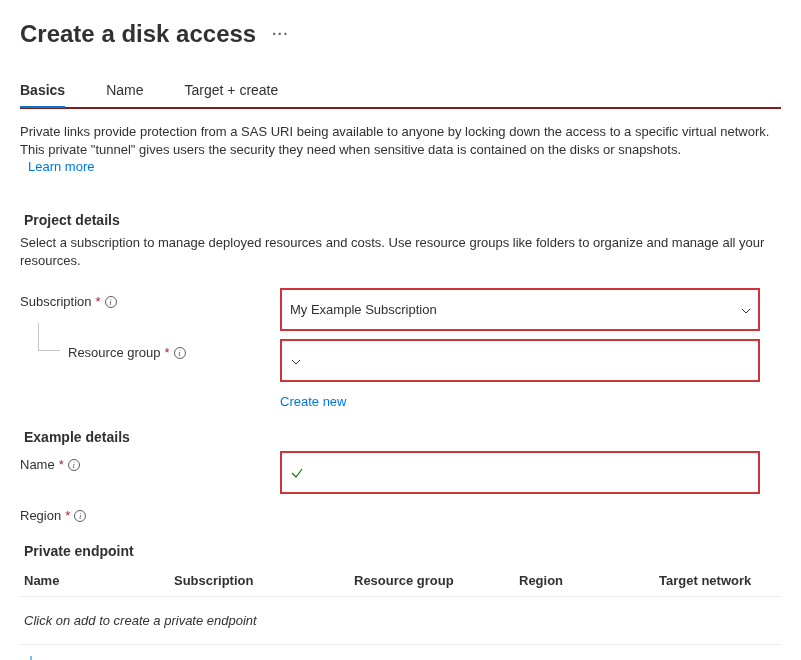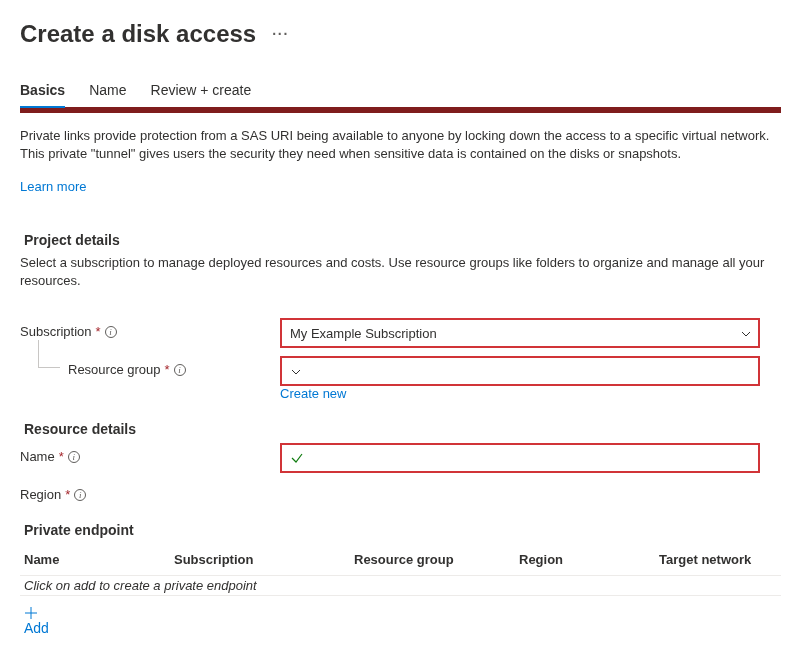--- a/index.html
+++ b/index.html
@@ -16,52 +16,52 @@
     font-size: 24px;
     font-weight: 600;
     margin: 0 0 28px 0;
     display: flex;
     align-items: center;
     gap: 16px;
   }
   .more-dots { color: #605e5c; font-size: 14px; letter-spacing: 1px; cursor: pointer; }
   .tabs {
     display: flex;
-    gap: 24px;
-    border-bottom: 6px solid #7f1d1d;
+    gap: 41px;
+    border-bottom: 2px solid #7f1d1d;
     margin-bottom: 14px;
   }
   .tab {
     padding: 6px 0 8px 0;
     font-size: 14px;
     color: #323130;
     cursor: pointer;
     border-bottom: 2px solid transparent;
     margin-bottom: -1px;
   }
   .tab.active { border-bottom-color: #0078d4; font-weight: 600; }
   .description {
     font-size: 13px;
     line-height: 18px;
     color: #323130;
-    margin-bottom: 16px;
+    margin-bottom: 0;
     max-width: 760px;
   }
   .link { color: #0078d4; cursor: pointer; display: inline-block; }
-  .indented-link { margin-bottom: 18px; }
+  .indented-link { margin-left: 8px; margin-bottom: 18px; }
   h2 {
     font-size: 14px;
     font-weight: 600;
     margin: 20px 0 6px 4px;
   }
   .helptext {
     font-size: 13px;
     line-height: 18px;
     color: #323130;
-    margin-bottom: 28px;
+    margin-bottom: 18px;
     max-width: 760px;
   }
   .field-row {
     display: flex;
     align-items: flex-start;
     margin-bottom: 8px;
   }
   .field-row.nested .label-col { padding-left: 48px; position: relative; }
   .tree-connector {
     position: absolute;
@@ -90,60 +90,60 @@
     justify-content: center;
     font-size: 9px;
     color: #605e5c;
     font-style: italic;
     font-family: Georgia, serif;
     cursor: pointer;
   }
   .control-col { flex: 1; max-width: 480px; }
   .select-box {
     width: 100%;
-    height: 30px;
+    height: 43px;
     border: 2px solid #d13438;
     background: #fff;
     display: flex;
     align-items: center;
     padding: 0 8px;
     font-size: 13px;
     cursor: pointer;
     position: relative;
   }
   .select-box .value { flex: 1; }
   .chevron {
     width: 10px; height: 10px; display: inline-block;
   }
   .chevron svg { display: block; }
   .checkmark svg { display: block; }
   .sub-link {
     display: inline-block;
-    margin-top: 0;
+    margin-top: 12px;
     color: #0078d4;
     font-size: 13px;
     cursor: pointer;
   }
   
   .pe-table { width: 100%; margin-top: 6px; }
   .pe-head {
     display: flex;
     padding: 8px 4px;
     font-weight: 600;
     font-size: 13px;
   }
   .pe-col-name { width: 150px; }
   .pe-col-sub { width: 180px; }
   .pe-col-rg { width: 165px; }
   .pe-col-region { width: 140px; }
   .pe-col-target { flex: 1; }
   .pe-empty {
     border-top: 1px solid #edebe9;
     border-bottom: 1px solid #edebe9;
-    padding: 2px 4px;
+    padding: 16px 4px;
     font-style: italic;
     color: #323130;
     font-size: 13px;
   }
   .add-row {
     display: flex;
     align-items: flex-start;
     gap: 0;
     padding: 10px 4px;
     color: #0078d4;
@@ -162,21 +162,21 @@
 
 
 <h1>
   <span>Create a disk access</span>
   <span class="more-dots">···</span>
 </h1>
 
 <div class="tabs">
   <div class="tab active">Basics</div>
   <div class="tab">Name</div>
-  <div class="tab">Review + create</div>
+  <div class="tab">Target + create</div>
 </div>
 
 <div class="description">Private links provide protection from a SAS URI being available to anyone by locking down the access to a specific virtual network. This private "tunnel" gives users the security they need when sensitive data is contained on the disks or snapshots.</div>
 <div class="link indented-link">Learn more</div>
 
 <h2>Project details</h2>
 <div class="helptext">Select a subscription to manage deployed resources and costs. Use resource groups like folders to organize and manage all your resources.</div>
 
 <div class="field-row">
   <div class="label-col">
@@ -208,21 +208,21 @@
       <span class="chevron">
         <svg width="12" height="12" viewBox="0 0 12 12">
             <path d="M2 4 L6 8 L10 4" stroke="#323130" stroke-width="1" fill="none"></path>
           </svg>
       </span>
     </div>
     <span class="sub-link">Create new</span>
   </div>
 </div>
 
-<h2>Resource details</h2>
+<h2>Example details</h2>
 
 <div class="field-row">
   <div class="label-col">
     <span>Name</span>
     <span class="req">*</span>
     <span class="info-icon">i</span>
   </div>
   <div class="control-col">
     <div class="select-box">
       <span class="checkmark">

